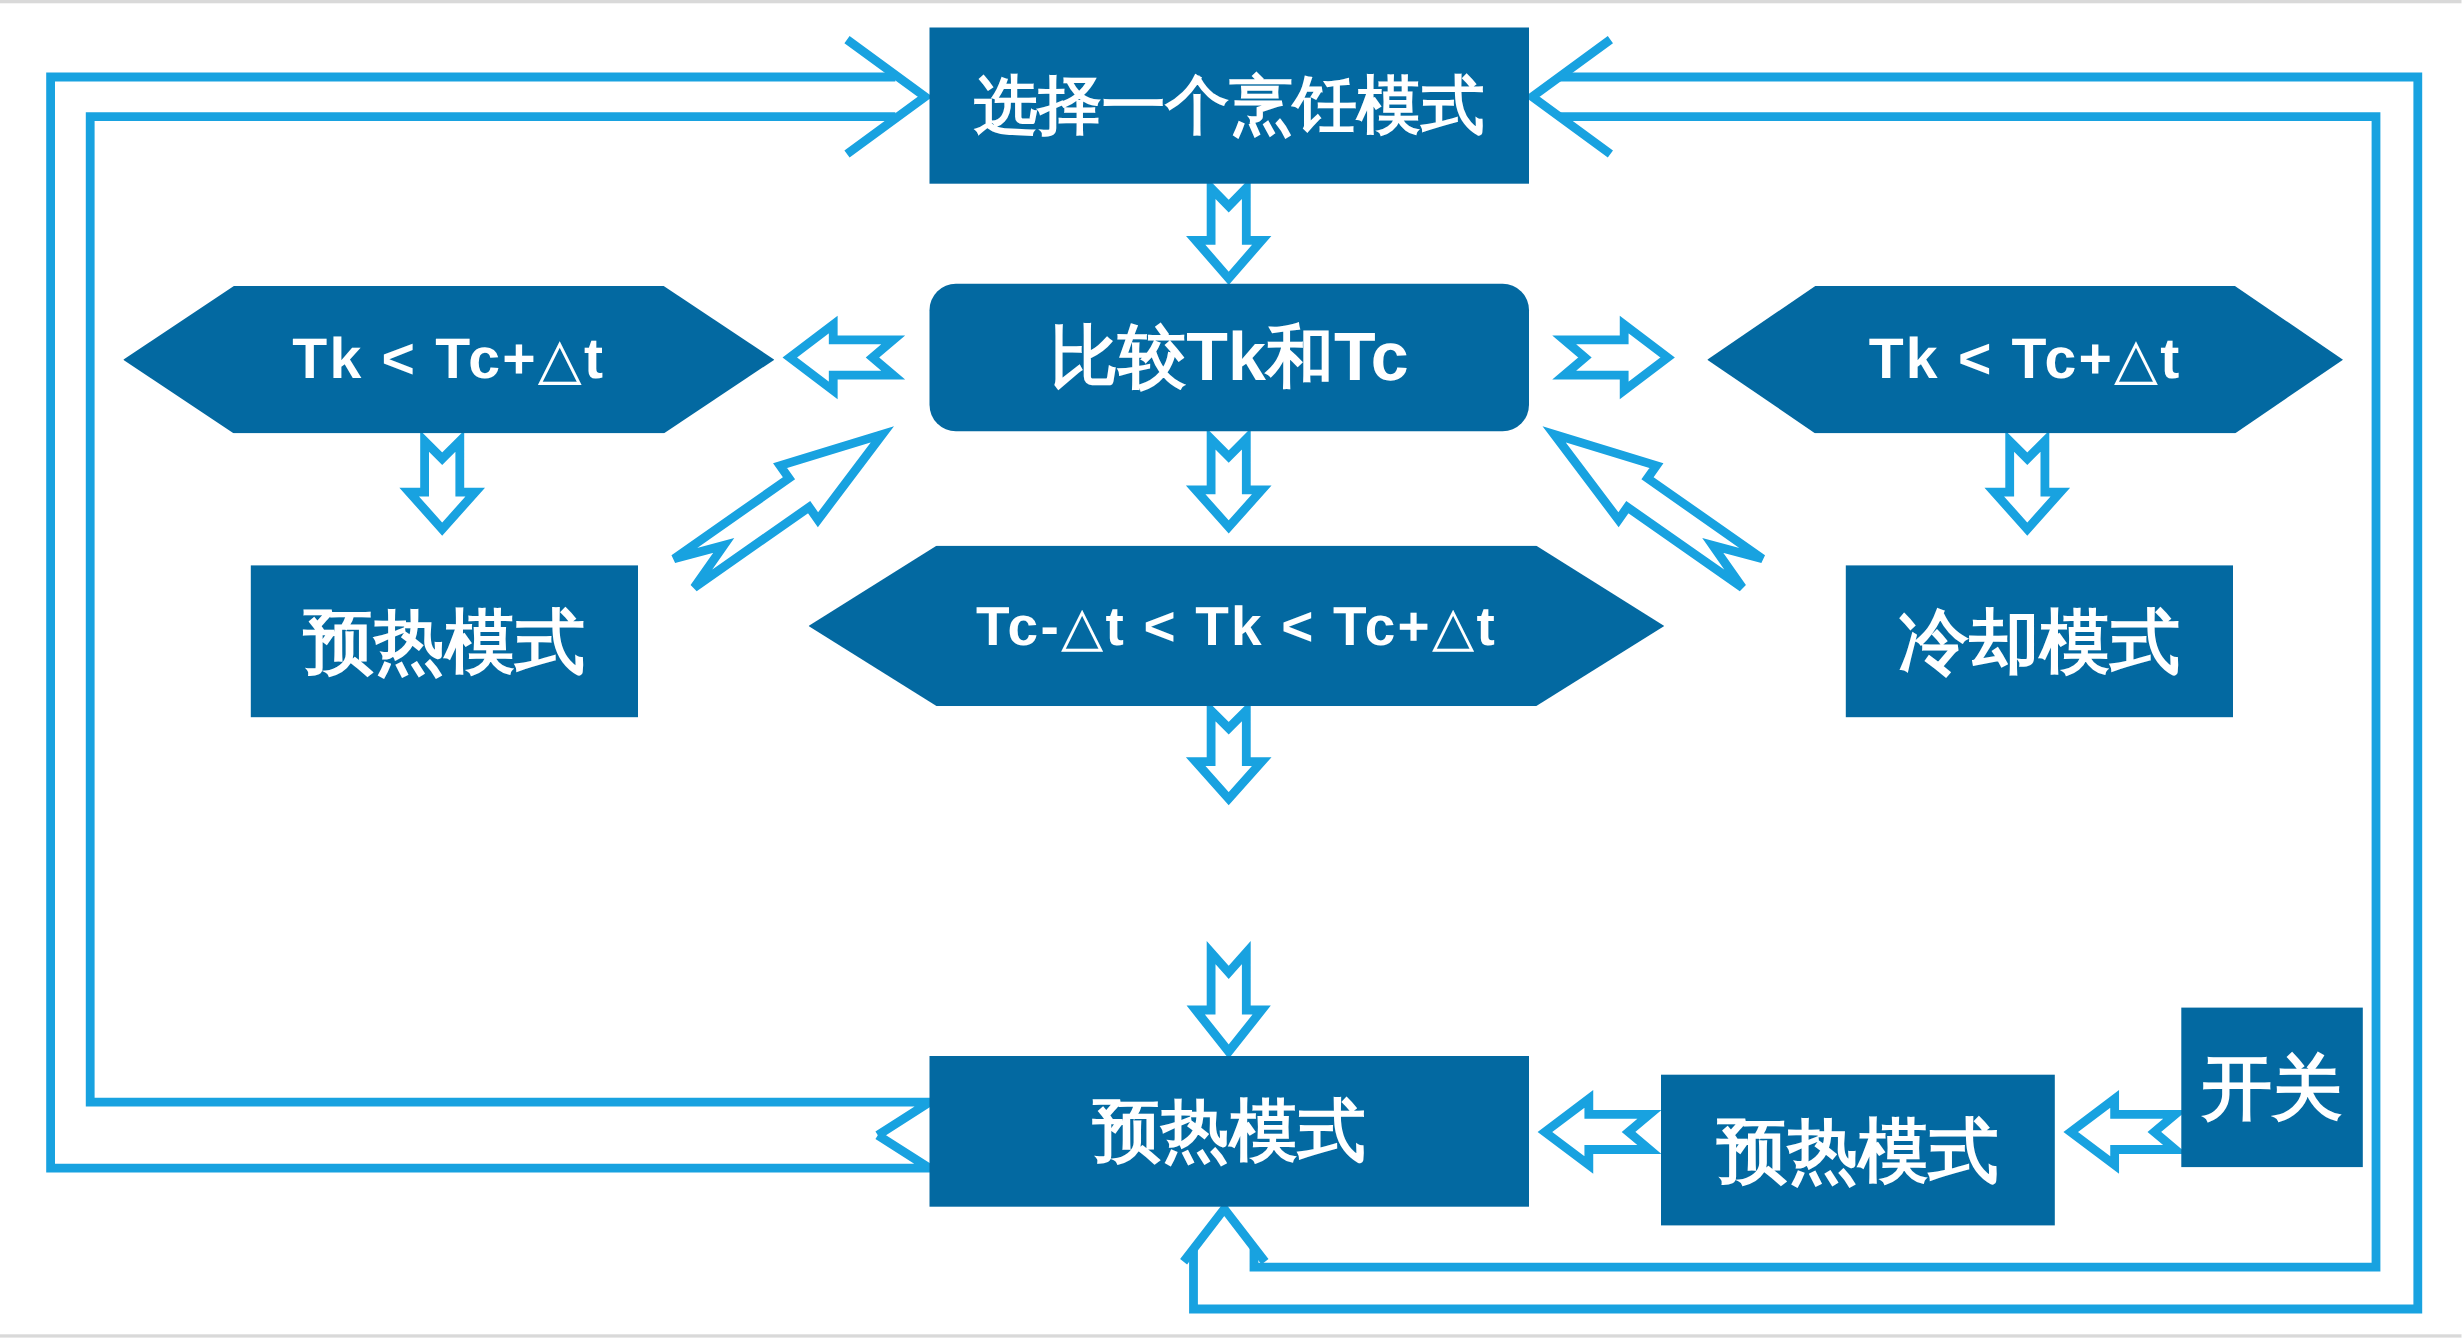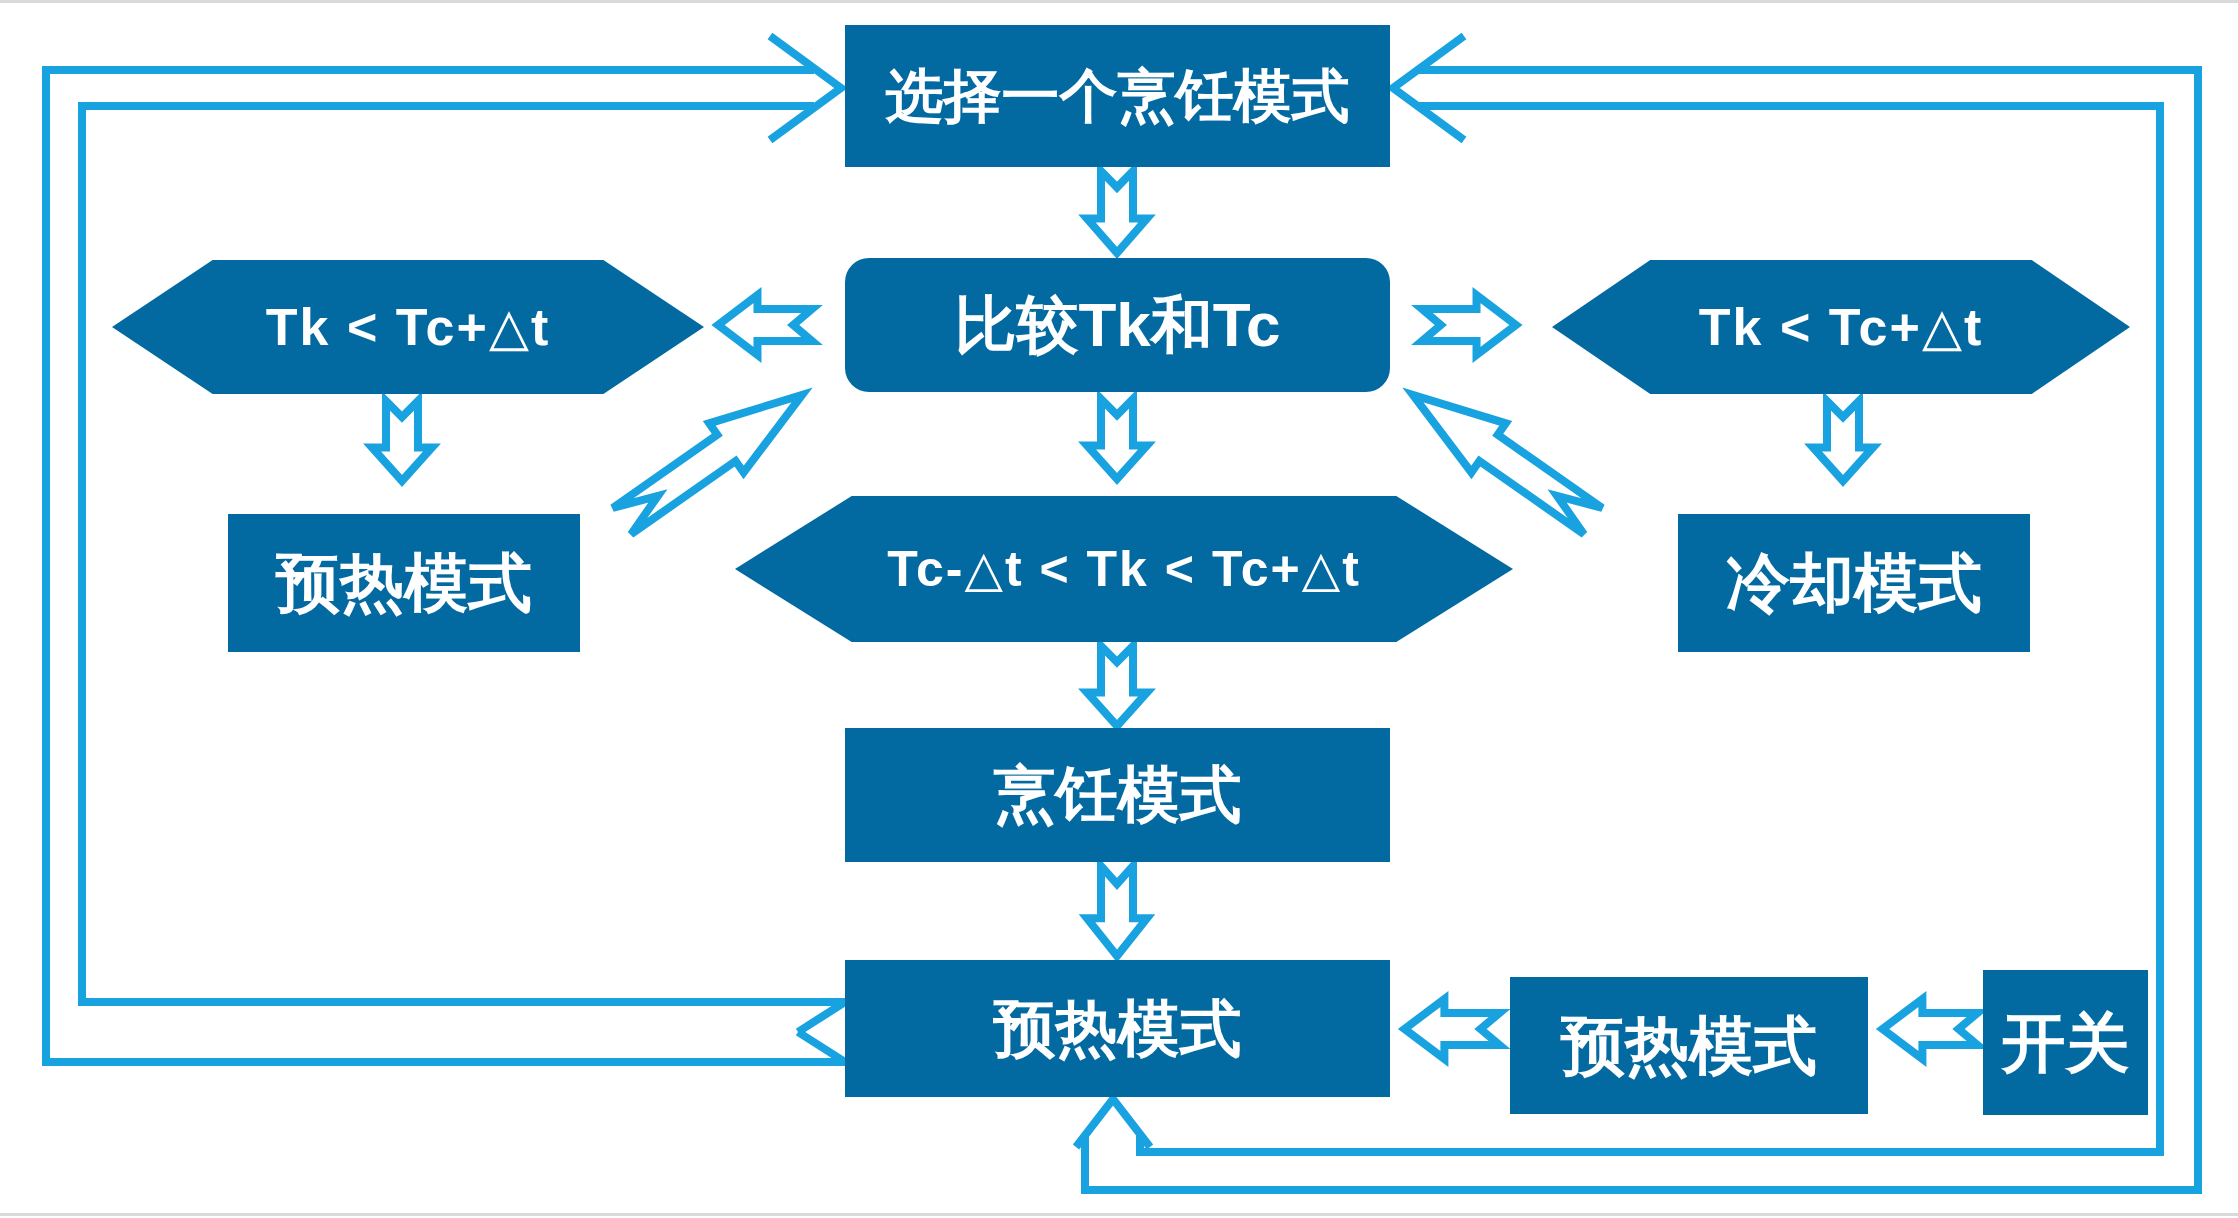--- a/index.html
+++ b/index.html
@@ -67,21 +67,20 @@
   <div class="node hex hex-side" style="left:112px;top:260px;width:592px;height:134px;">Tk &lt; Tc+△t</div>
 
   <div class="node hex hex-side" style="left:1552px;top:260px;width:578px;height:134px;">Tk &lt; Tc+△t</div>
 
   <div class="node small-rect" style="left:228px;top:497px;width:352px;height:138px;">预热模式</div>
 
   <div class="node hex hex-center" style="left:735px;top:496px;width:778px;height:146px;font-size:50px;">Tc-△t &lt; Tk &lt; Tc+△t</div>
 
   <div class="node small-rect" style="left:1678px;top:497px;width:352px;height:138px;">冷却模式</div>
 
-  <div class="node rect" style="left:845px;top:728px;width:545px;height:134px;">烹饪模式</div>
 
   <div class="node rect" style="left:845px;top:960px;width:545px;height:137px;">预热模式</div>
 
   <div class="node small-rect" style="left:1510px;top:960px;width:358px;height:137px;">预热模式</div>
 
-  <div class="node small-rect" style="left:1983px;top:953px;width:165px;height:145px;">开关</div>
+  <div class="node small-rect" style="left:1983px;top:899px;width:165px;height:145px;">开关</div>
 
 </div>
 
 </body></html>

